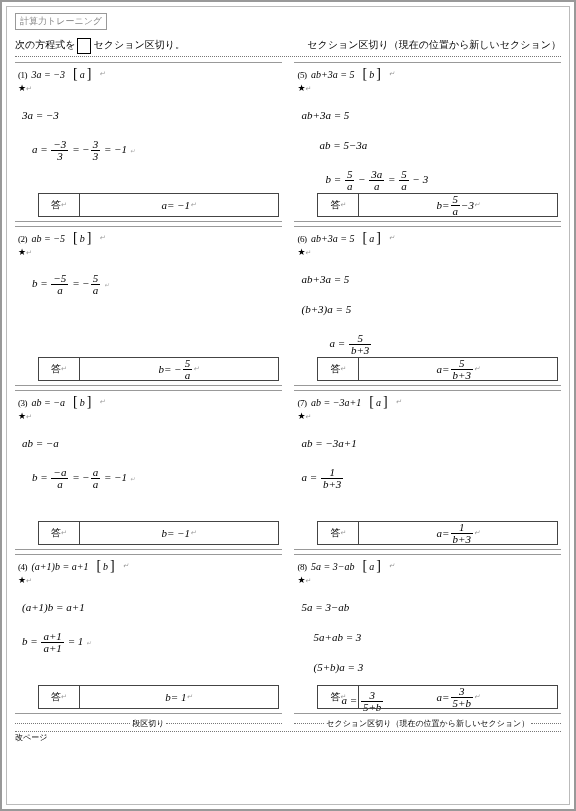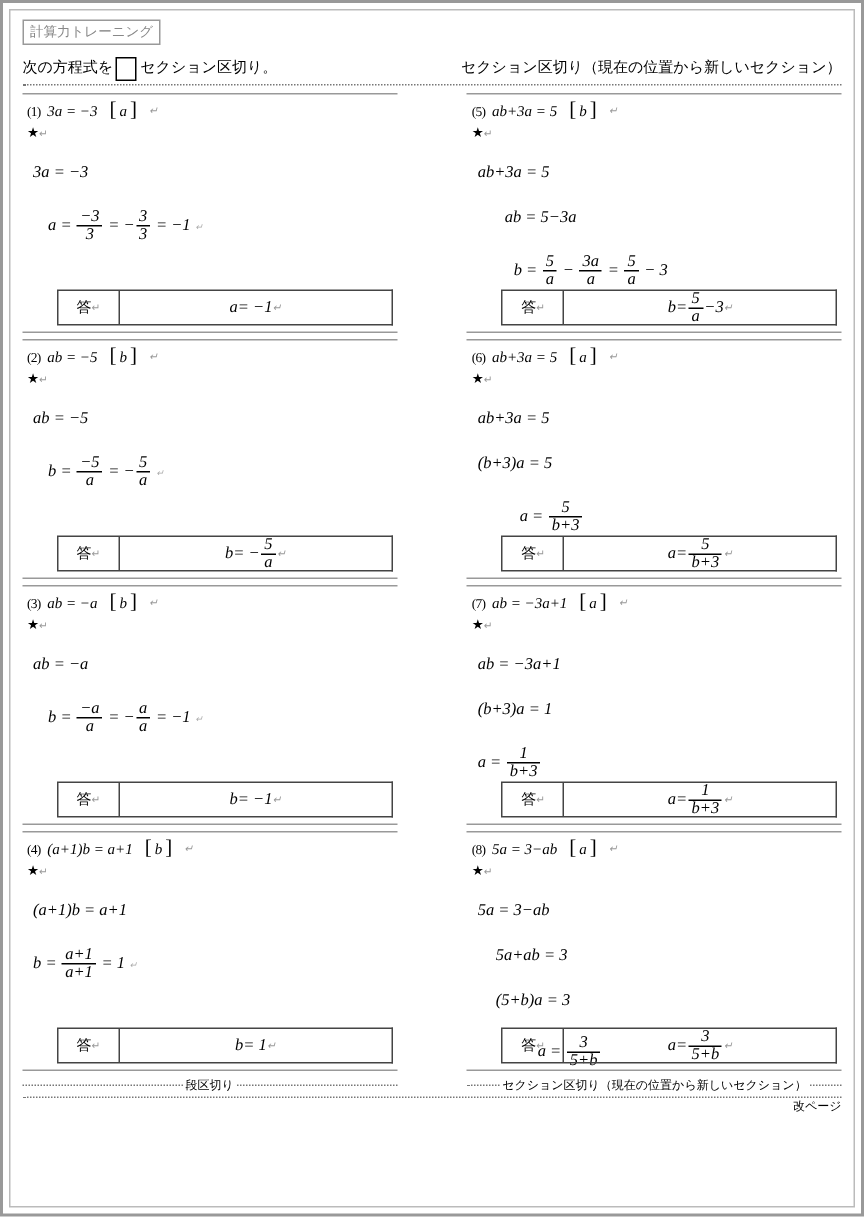--- a/index.html
+++ b/index.html
@@ -5,21 +5,21 @@
   html,body{margin:0;padding:0}
   body{font-family:"MS Mincho","Yu Mincho",serif;font-size:10px;color:#000;background:#fff}
   .outer{border:2px solid #999;width:576px;height:811px;box-sizing:border-box;padding:4px 4px;position:relative;background:#fff}
   .page{border:1px solid #bbb;width:100%;height:100%;box-sizing:border-box;padding:6px 8px 4px 8px;position:relative}
   .header-tag{border:1px solid #999;display:inline-block;padding:1px 4px;font-size:9px;color:#888;font-family:Liberation Serif, serif}
   .top-line{display:flex;align-items:flex-start;margin-top:8px;margin-bottom:2px}
   .instr{font-size:10px;letter-spacing:0}
   .br-box{border:1.2px solid #000;display:inline-block;width:12px;height:14px;vertical-align:middle;margin:0 2px}
   .sec-head{font-size:10px;margin-left:auto;font-family:"MS Gothic","Yu Gothic",sans-serif}
   .dots-row{height:1px;border-top:1px dotted #777;margin:0 0 2px 0}
-  .cols{display:flex;gap:17px}
+  .cols{display:flex;gap:0}
   .col{width:50%;position:relative}
   .vline{width:1px;background:repeating-linear-gradient(to bottom,#777 0,#777 1px,transparent 1px,transparent 2px);margin:0 6px}
   .card{border-top:1px solid #999;border-bottom:1px solid #999;margin:2px 0 4px 0;padding:2px 3px 2px 3px;position:relative;height:160px;box-sizing:border-box}
   .row-q{font-size:10px;font-style:italic;display:flex;align-items:center;gap:8px;padding:1px 0}
   .q-num{font-style:normal;font-size:9px;margin-right:2px;letter-spacing:-0.5px}
   .q-eq{font-family:"Times New Roman",serif}
   .var-box{font-style:normal}
   .var-box .lb,.var-box .rb{font-size:14px;font-family:"Times New Roman",serif;font-weight:normal}
   .var-box .vv{font-style:italic;font-family:"Times New Roman",serif;font-size:10px;padding:0 2px}
   .small-ret{font-size:7px;color:#999;font-family:"MS Gothic",sans-serif}
@@ -30,21 +30,21 @@
   .frac{display:inline-block;vertical-align:middle;text-align:center;font-style:italic;line-height:1;margin:0 1px}
   .frac .num{display:block;border-bottom:1px solid #000;padding:0 2px}
   .frac .den{display:block;padding:0 2px}
   .ans-row{position:absolute;bottom:4px;left:3px;right:3px;display:flex;align-items:stretch;gap:0;height:24px}
   .ans-row .spacer{width:20px;border:0}
   .ans-row .lbl-box{border:1px solid #444;width:40px;display:flex;align-items:center;justify-content:center;font-size:10px;font-family:"MS Gothic",sans-serif;font-style:normal}
   .ans-row .ans-box{border:1px solid #444;border-left:none;flex:1;display:flex;align-items:center;justify-content:center;font-family:"Times New Roman",serif;font-style:italic;font-size:11px}
   .bottom-dots{display:flex;align-items:center}
   .bottom-dots .d{flex:1;border-top:1px dotted #777;height:1px}
   .bottom-dots .t{padding:0 2px;font-size:8px;font-family:Liberation Serif, serif}
-  .pb{text-align:right;font-size:8px;font-family:Liberation Sans, sans-serif;border-top:1px dotted #777;margin-top:2px;padding-top:0}
+  .pb{text-align:left;font-size:8px;font-family:Liberation Sans, sans-serif;border-top:1px dotted #777;margin-top:2px;padding-top:0}
   .mini-ret{font-size:6px;color:#aaa;font-family:"MS Gothic",sans-serif;margin-left:3px}
 </style>
 </head>
 <body>
 
 <div class="outer">
 <div class="page">
 
 <div class="header-tag">計算力トレーニング</div>
 
@@ -84,21 +84,20 @@
 
     <div class="card">
       <div class="row-q">
         <span><span class="q-num">(2)</span>
         <span class="q-eq"><span class="il">ab</span> = −5</span></span>
         <span class="var-box"><span class="lb">[</span><span class="vv">b</span><span class="rb">]</span></span>
               <span class="small-ret">↵</span>
       </div>
       <div class="star"><span>★</span><span class="small-ret">↵</span></div>
       <div class="work">
-        <div class="line"><span class="il">ab</span> = −5</div>
         <div class="line" style="padding-left:10px"><span class="il">b</span> = <span class="frac"><span class="num">−5</span><span class="den il">a</span></span> = −<span class="frac"><span class="num">5</span><span class="den il">a</span></span><span class="mini-ret">↵</span></div>
       </div>
       <div class="ans-row">
         <div class="spacer"></div>
         <div class="lbl-box">
                 <span>答</span>
                 <span class="small-ret">↵</span>
               </div>
         <div class="ans-box"><span class="il">b</span> = −<span class="frac">
                   <span class="num">5</span>
@@ -217,21 +216,20 @@
     <div class="card">
       <div class="row-q">
         <span><span class="q-num">(7)</span>
         <span class="q-eq"><span class="il">ab</span> = −3<span class="il">a</span>+1</span></span>
         <span class="var-box"><span class="lb">[</span><span class="vv">a</span><span class="rb">]</span></span>
               <span class="small-ret">↵</span>
       </div>
       <div class="star"><span>★</span><span class="small-ret">↵</span></div>
       <div class="work">
         <div class="line"><span class="il">ab</span> = −3<span class="il">a</span>+1</div>
-        <div class="line">(<span class="il">b</span>+3)<span class="il">a</span> = 1</div>
         <div class="line"><span class="il">a</span> = <span class="frac"><span class="num">1</span><span class="den"><span class="il">b</span>+3</span></span></div>
       </div>
       <div class="ans-row">
         <div class="spacer"></div>
         <div class="lbl-box">
                 <span>答</span>
                 <span class="small-ret">↵</span>
               </div>
         <div class="ans-box"><span class="il">a</span> = <span class="frac">
                   <span class="num">1</span>

